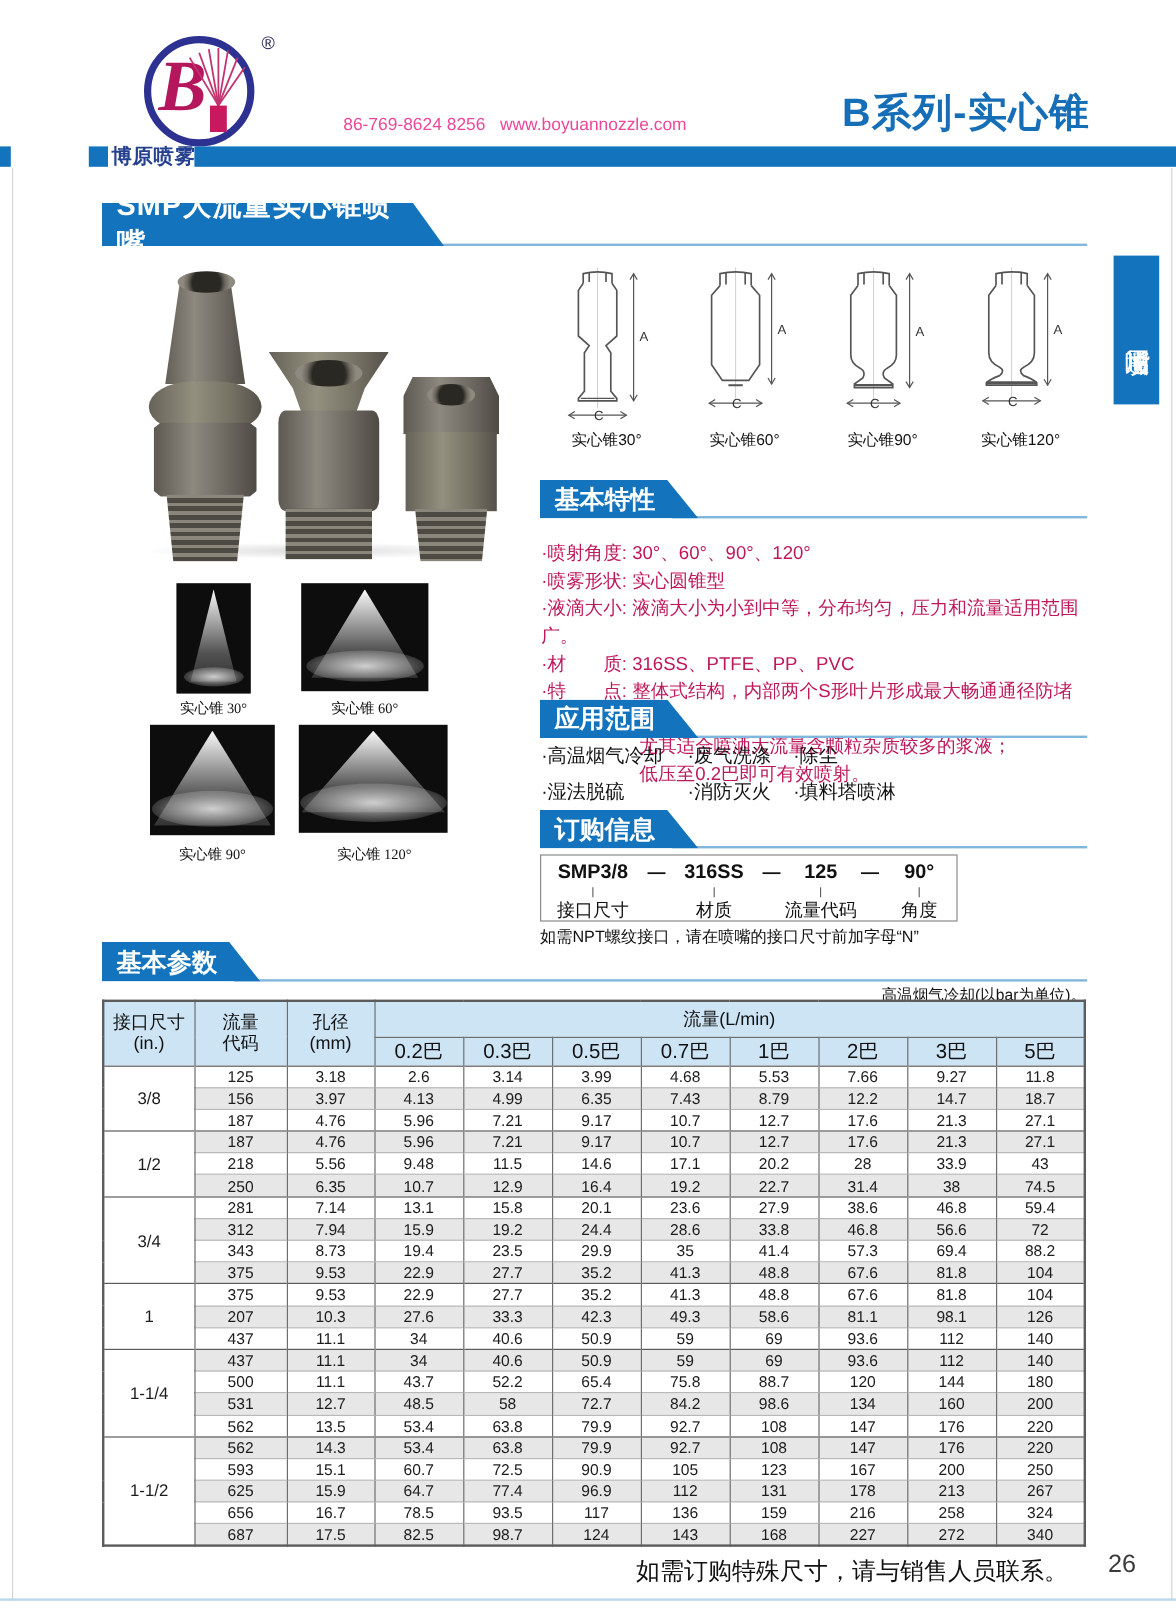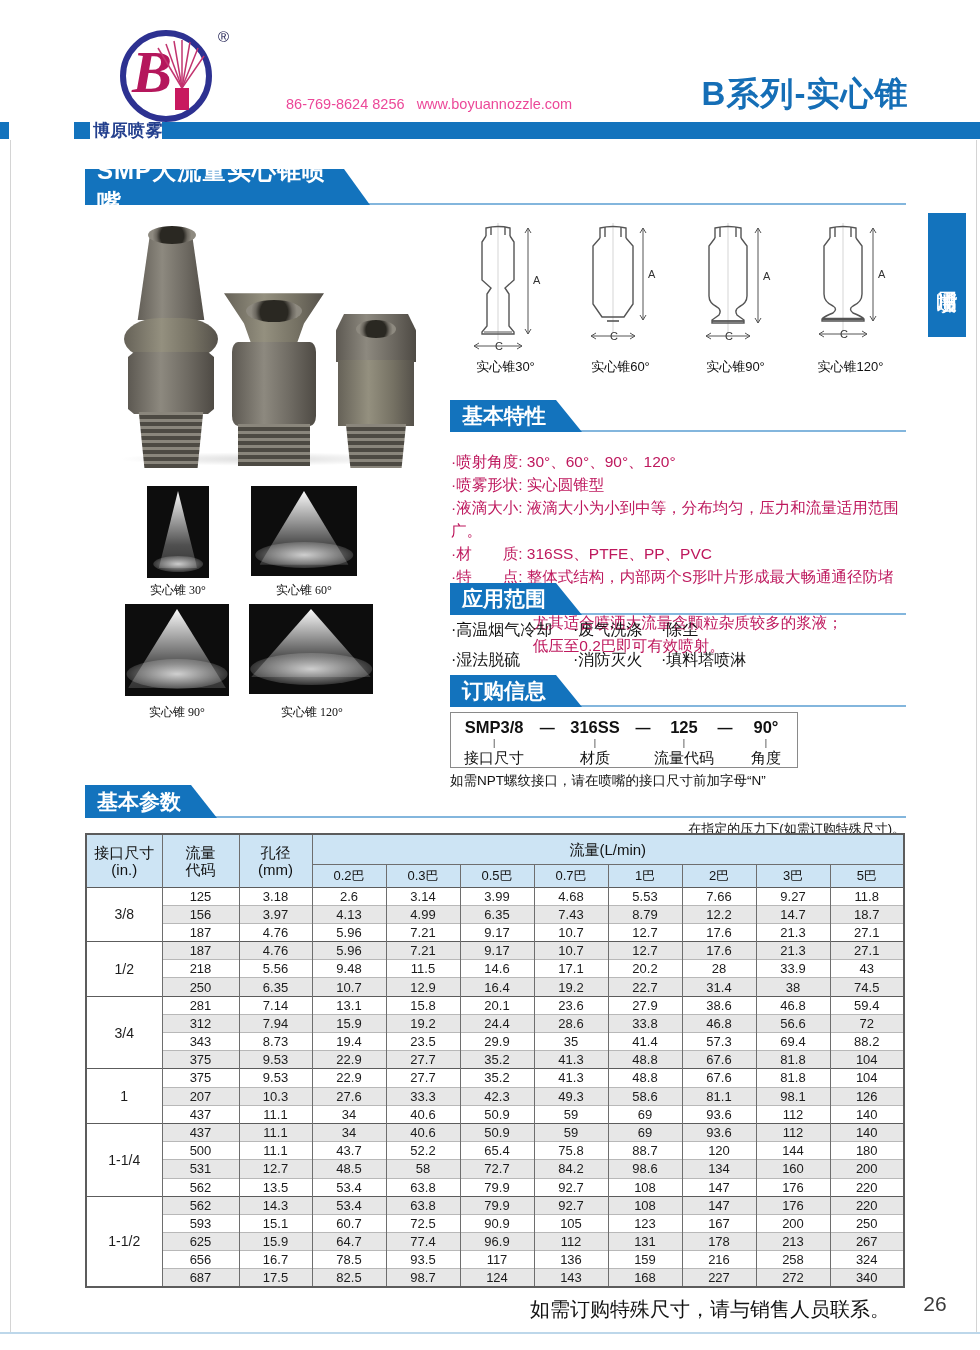--- a/index.html
+++ b/index.html
@@ -115,21 +115,21 @@
   .order-box .lab  { text-align:center; font-size:15px; color:#111; grid-row:3; }
   .order-note { position:absolute; left:450px; top:772px; font-size:13.5px; color:#111; }
 
   
   .press-note { position:absolute; left:455px; top:820px; width:450px; text-align:right; font-size:13px; color:#111; }
   .params { position:absolute; left:85px; top:833px; width:820px; border-collapse:collapse;
             font-size:13px; color:#1c1c1c; table-layout:fixed; }
   .params th, .params td { border-left:1px solid #6e6e6e; border-right:1px solid #6e6e6e; text-align:center; }
   .params thead th { background:#cde4f4; font-weight:normal; color:#111; }
   .params thead tr.h1 th { font-size:15px; height:30px; line-height:17px; }
-  .params thead tr.h2 th { font-size:13px; height:23px; border-top:1px solid #6e6e6e; }
+  .params thead tr.h2 th { font-size:17px; height:23px; border-top:1px solid #6e6e6e; }
   .params { border:2px solid #5c5c5c; }
   .params thead { border-bottom:1.5px solid #5c5c5c; }
   .params tbody td { height:18.2px; padding:0; }
   .params tbody tr.alt td { background:#e7e7e7; }
   .params tbody td.size-cell { background:#fff !important; font-size:14px; }
   .params tbody tr td { border-top:1px solid #b8b8b8; }
   .params tbody tr.group-start td { border-top:1.6px solid #5c5c5c; }
   .params tbody tr:first-child td { border-top:none; }
 
   .footer-note { position:absolute; left:450px; top:1296px; width:440px; text-align:right; font-size:20px; color:#111; }
@@ -355,21 +355,21 @@
     <div class="tick" style="grid-column:7;">|</div>
     <div class="lab" style="grid-column:1;">接口尺寸</div>
     <div class="lab" style="grid-column:3;">材质</div>
     <div class="lab" style="grid-column:5;">流量代码</div>
     <div class="lab" style="grid-column:7;">角度</div>
   </div>
   <div class="order-note">如需NPT螺纹接口，请在喷嘴的接口尺寸前加字母“N”</div>
 
   <div class="banner-line param-line"></div>
   <div class="banner param-banner">基本参数</div>
-  <div class="press-note">在指定的压力下(如需订购特殊尺寸)。</div>
+  <div class="press-note">高温烟气冷却(以bar为单位)。</div>
 
   <table class="params">
     <colgroup>
       <col style="width:76px">
         <col style="width:77px">
         <col style="width:73px">
       <col>
         <col>
         <col>
         <col>

